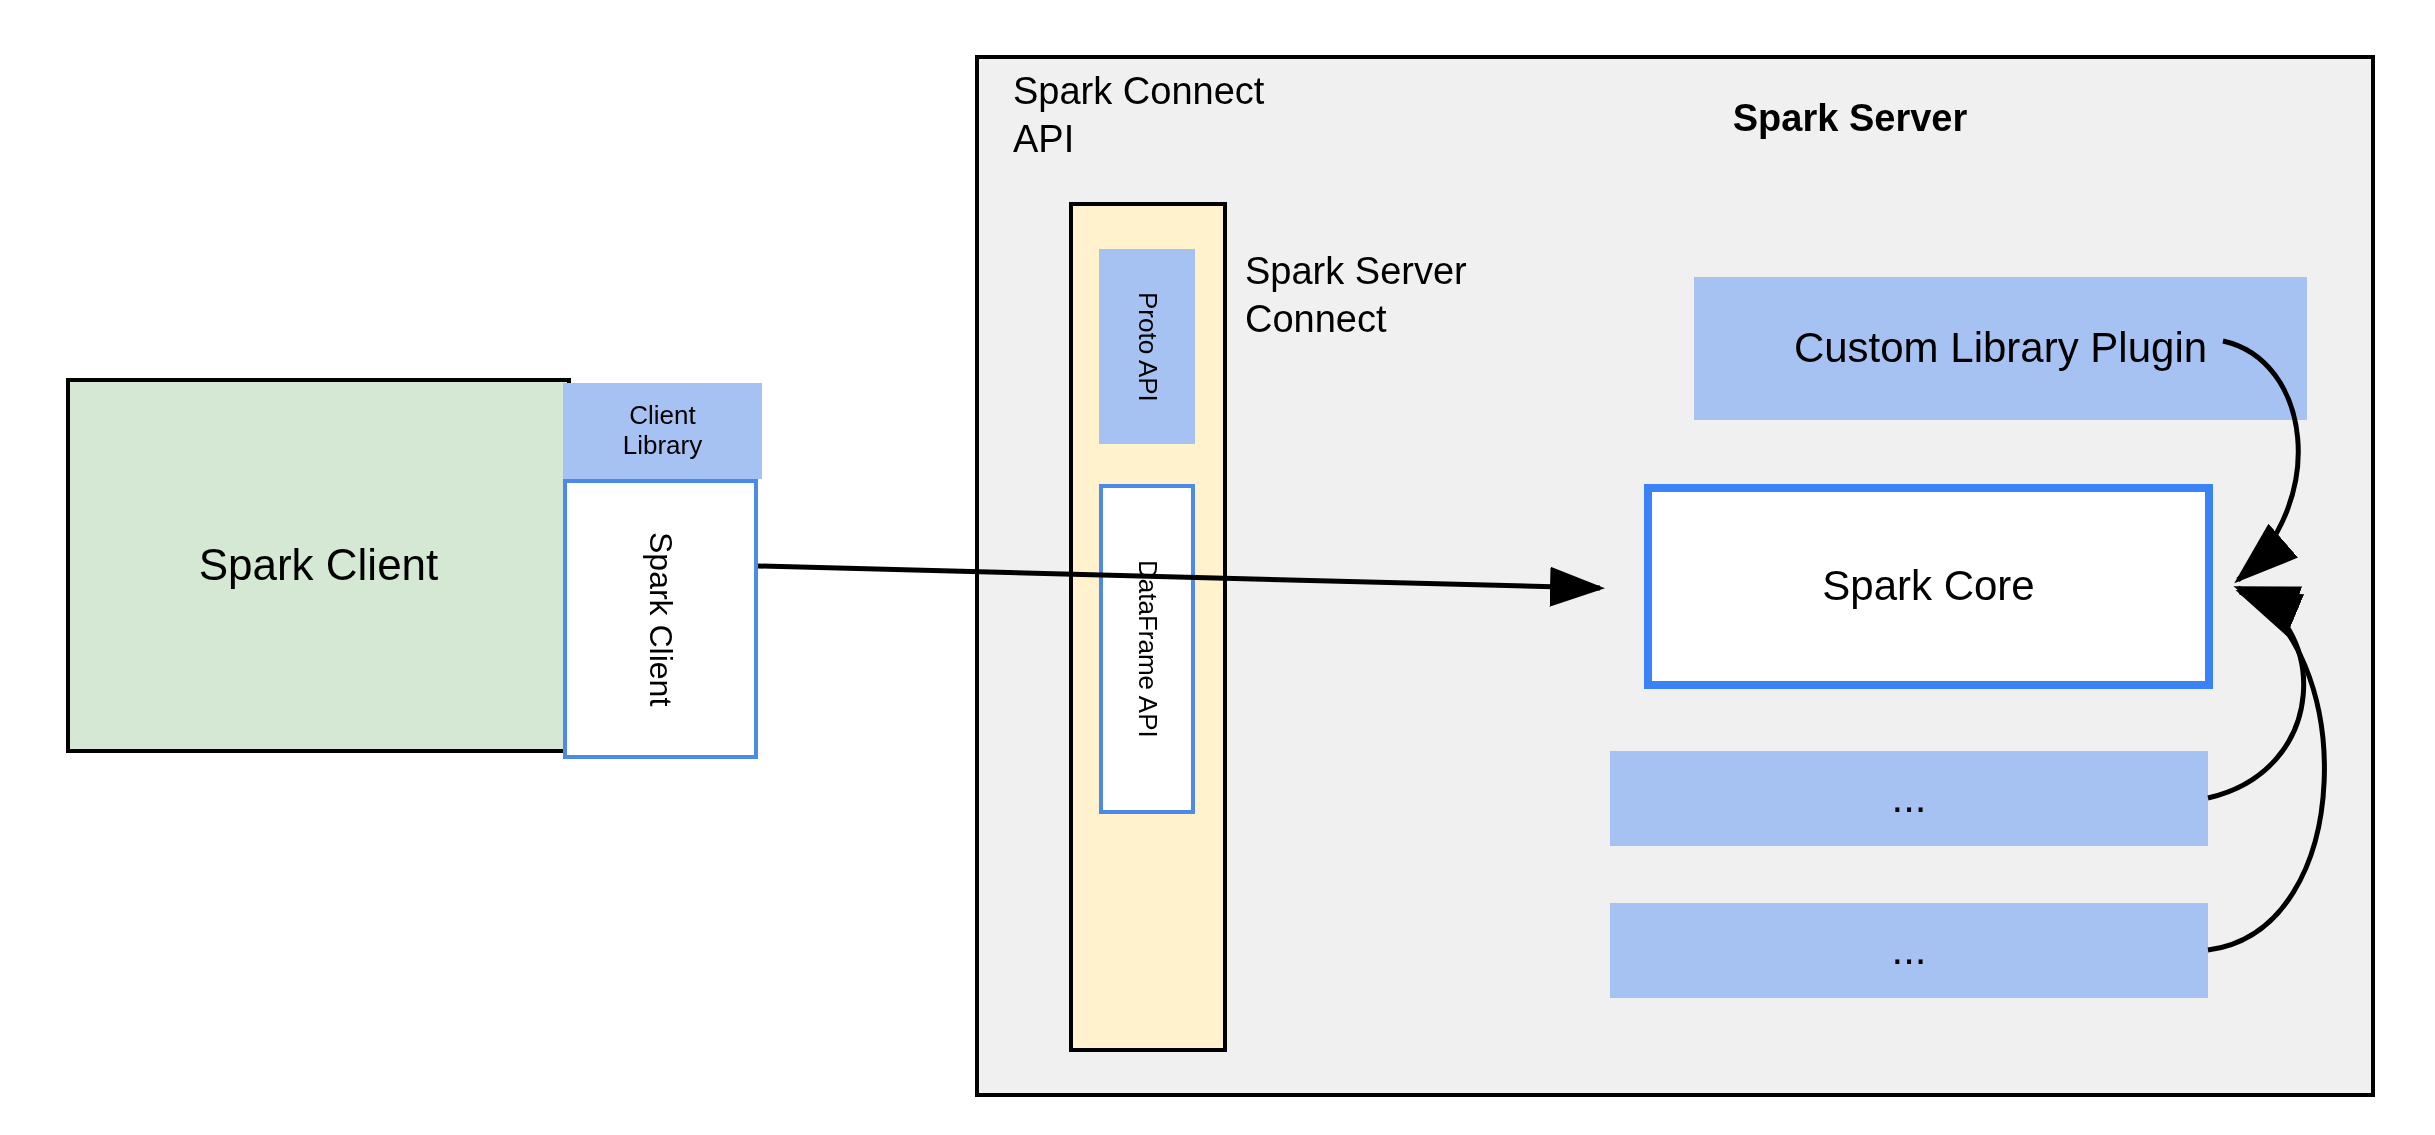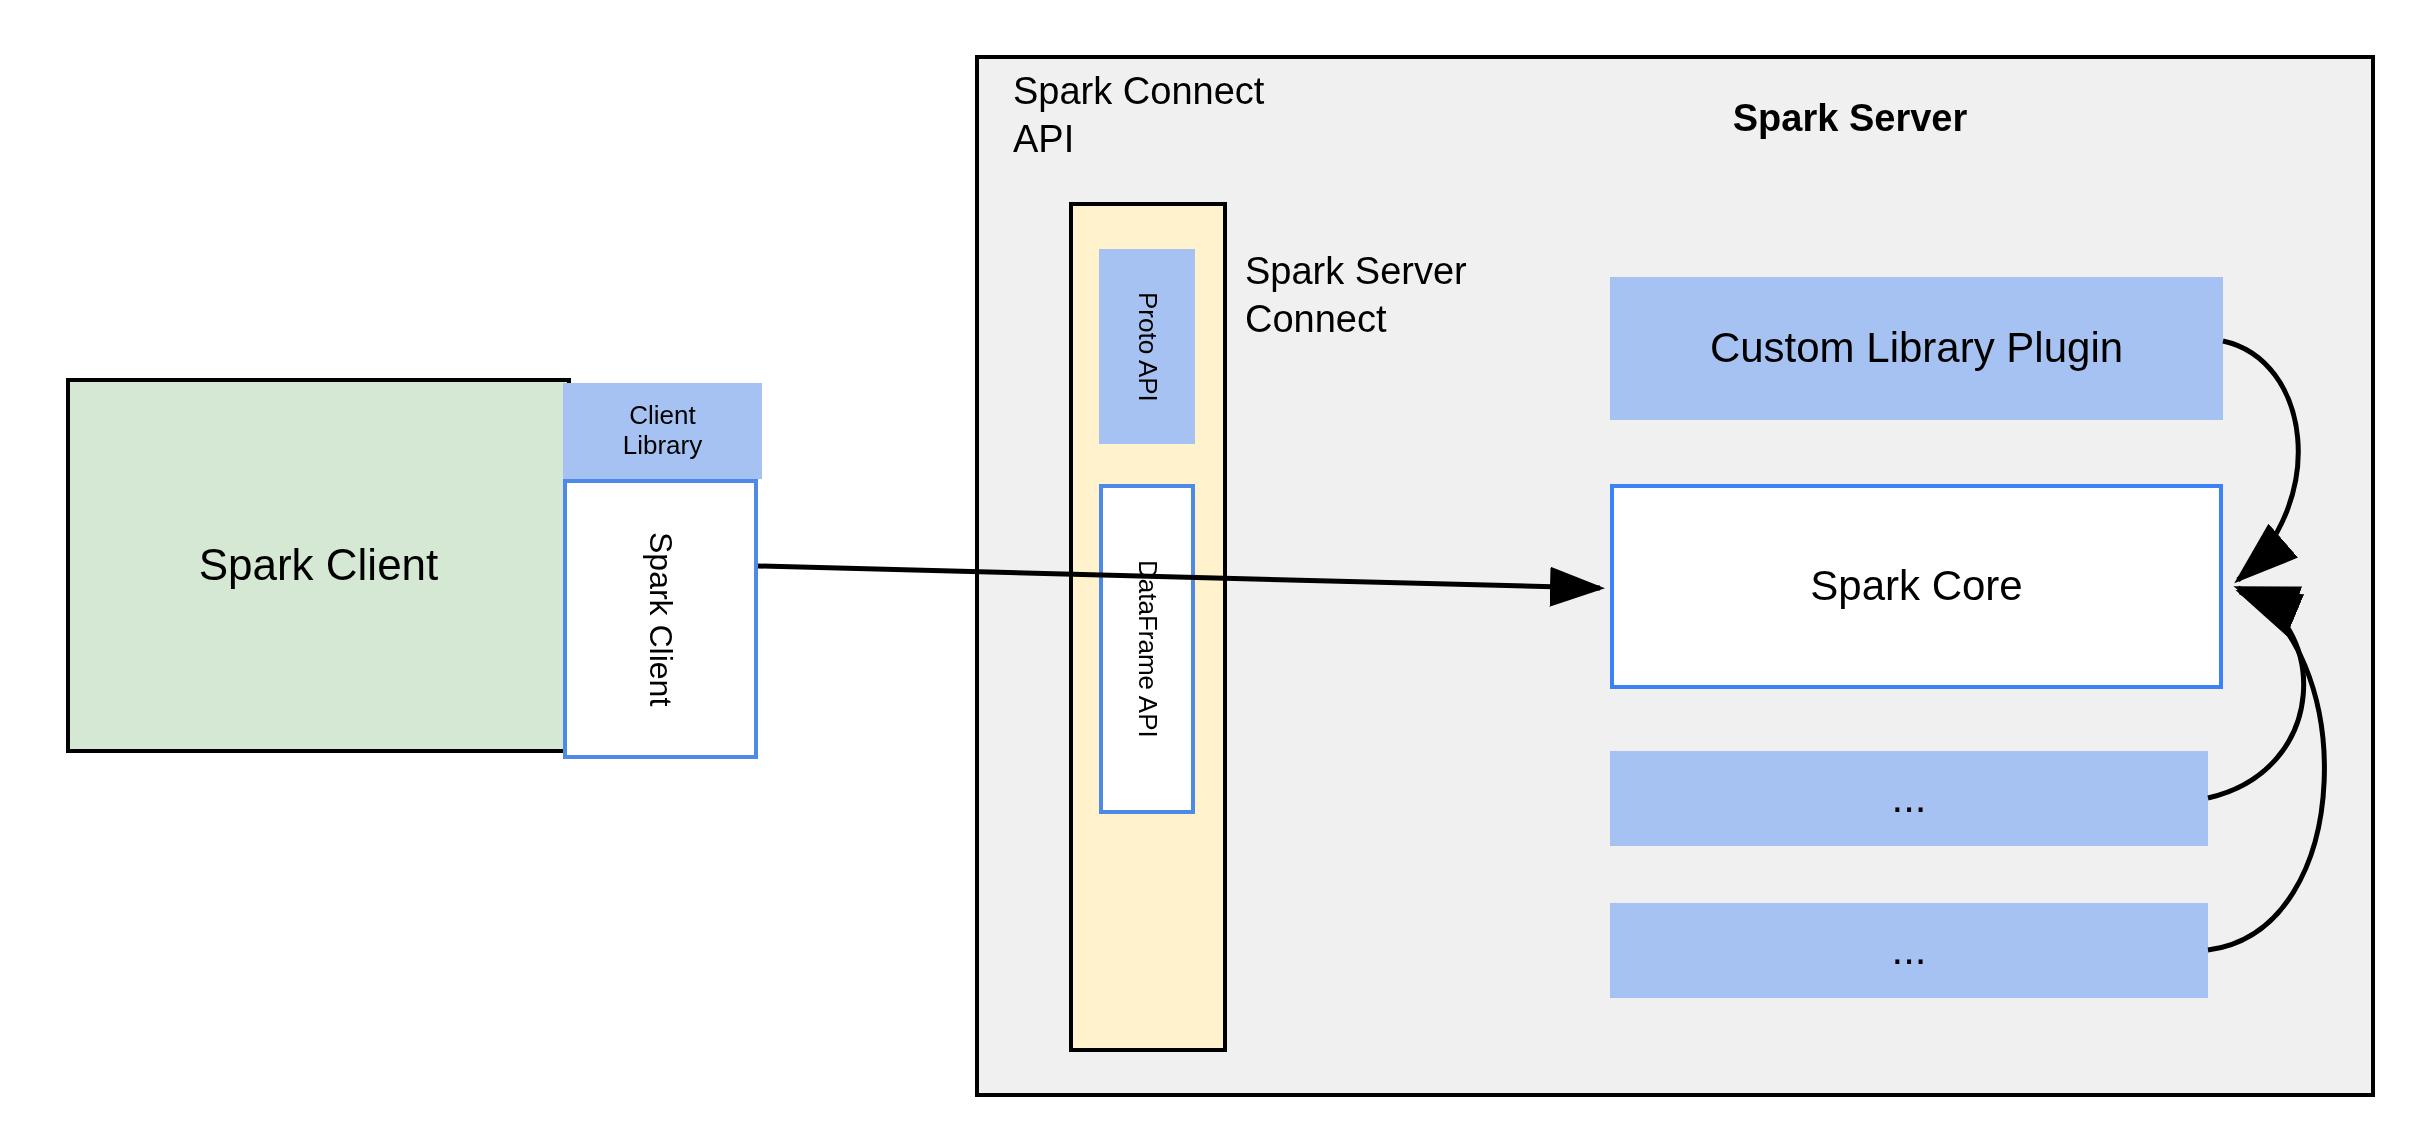--- a/index.html
+++ b/index.html
@@ -147,37 +147,37 @@
     width: 96px;
     height: 330px;
     background: #ffffff;
     border: 4px solid #4D8AE8;
     font-size: 26px;
     z-index: 5;
   }
 
   
   #custom-library-plugin {
-    left: 1610px;
+    left: 1694px;
     top: 277px;
     width: 613px;
     height: 143px;
     background: #A6C2F2;
     border: none;
     font-size: 42px;
     z-index: 3;
   }
 
   #spark-core {
-    left: 1610px;
+    left: 1644px;
     top: 484px;
-    width: 613px;
+    width: 569px;
     height: 205px;
     background: #ffffff;
-    border: 4px solid #3b82f6;
+    border: 8px solid #3b82f6;
     font-size: 42px;
     z-index: 3;
   }
 
   #dots-one {
     left: 1610px;
     top: 751px;
     width: 598px;
     height: 95px;
     background: #A6C2F2;

